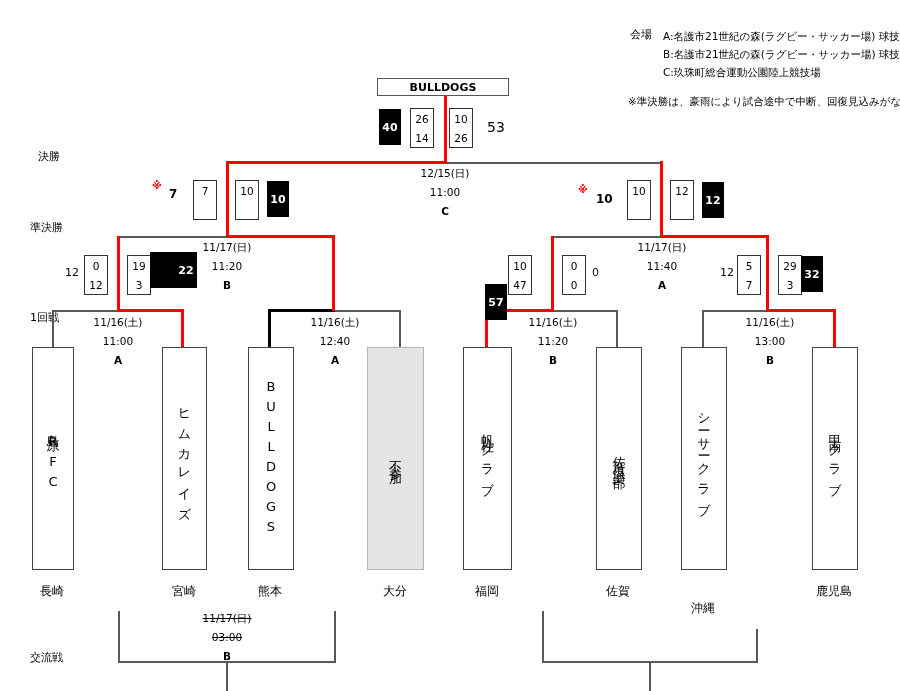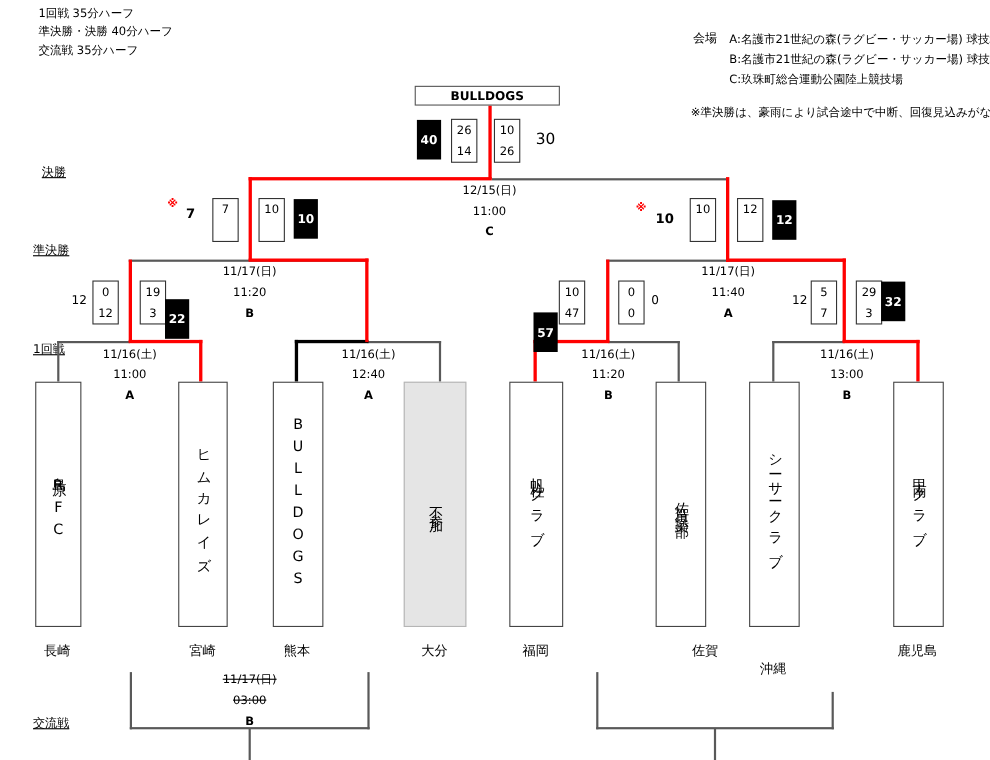--- a/index.html
+++ b/index.html
@@ -6,21 +6,21 @@
   #stage{position:relative;width:900px;height:691px;background:#fff;overflow:hidden;
          font-family:"DejaVu Sans","Liberation Sans",sans-serif;color:#000;}
   .ln{position:absolute;background:#595959;z-index:1;}
   .red{background:#FF0000;z-index:3;}
   .blk{background:#000;z-index:2;}
   .txt{position:absolute;white-space:nowrap;}
   .rules{left:35px;top:4px;font-size:10.5px;line-height:17px;}
   .venues-label{left:630px;top:27px;font-size:11px;text-align:center;}
   .venues{left:663px;top:27px;font-size:10.5px;line-height:18px;}
   .note{left:628px;top:95px;font-size:10.5px;}
-  .round-label{font-size:11px;text-decoration:underline;}
+  .round-label{font-size:11px;}
   .sched{position:absolute;width:90px;text-align:center;font-size:10.5px;line-height:19px;z-index:4;}
   .sched .venue{font-weight:bold;}
   .strike{text-decoration:line-through;}
   .champ{position:absolute;left:377px;top:78px;width:130px;height:16px;border:1.5px solid #555;
          background:#fff;display:flex;align-items:center;justify-content:center;
          font-weight:bold;font-size:11px;z-index:4;}
   .score2{position:absolute;width:22px;height:38px;border:1.2px solid #333;background:#fff;
           display:flex;flex-direction:column;z-index:4;}
   .score2 .c{flex:1;display:flex;align-items:center;justify-content:center;font-size:10.5px;}
   .wbox{position:absolute;width:22px;height:36px;background:#000;color:#fff;font-weight:bold;
@@ -33,25 +33,20 @@
   .team.absent{background:#e5e5e5;border:1px solid #b5b5b5;}
   .vtxt{writing-mode:vertical-rl;text-orientation:upright;font-size:13px;letter-spacing:5px;line-height:1;}
   .pref{position:absolute;top:583px;width:70px;text-align:center;font-size:12px;}
   .xnote{position:absolute;width:210px;text-align:center;font-size:11.5px;line-height:22px;z-index:4;}
 </style>
 </head>
 <body>
 
 <div id="stage">
 
-  <div class="txt rules">
-    <div>1回戦  35分ハーフ</div>
-    <div>準決勝・決勝  40分ハーフ</div>
-    <div>交流戦  35分ハーフ</div>
-  </div>
 
   <div class="txt venues-label">会場</div>
   <div class="txt venues">
     <div>A:名護市21世紀の森(ラグビー・サッカー場) 球技場</div>
     <div>B:名護市21世紀の森(ラグビー・サッカー場) 球技場</div>
     <div>C:玖珠町総合運動公園陸上競技場</div>
   </div>
   <div class="txt note">※準決勝は、豪雨により試合途中で中断、回復見込みがないため大会</div>
 
   <div class="txt round-label" style="left:38px;top:149px;">決勝</div>
@@ -108,21 +103,21 @@
 
   <div class="wbox" style="left:379px;top:109px;">40</div>
   <div class="score2" style="left:410px;top:108px;">
     <div class="c">26</div>
     <div class="c">14</div>
   </div>
   <div class="score2" style="left:449px;top:108px;">
     <div class="c">10</div>
     <div class="c">26</div>
   </div>
-  <div class="total" style="left:487px;top:119px;font-size:14px;">30</div>
+  <div class="total" style="left:487px;top:119px;font-size:14px;">53</div>
   <div class="sched" style="left:400px;top:164px;">
     <div>12/15(日)</div>
     <div>11:00</div>
     <div class="venue">C</div>
   </div>
 
   <div class="ref" style="left:152px;top:180px;">※</div>
   <div class="total b" style="left:169px;top:187px;">7</div>
   <div class="score2" style="left:193px;top:180px;">
     <div class="c">7</div>
@@ -158,21 +153,21 @@
 
   <div class="total" style="left:65px;top:266px;">12</div>
   <div class="score2" style="left:84px;top:255px;">
     <div class="c">0</div>
     <div class="c">12</div>
   </div>
   <div class="score2" style="left:127px;top:255px;">
     <div class="c">19</div>
     <div class="c">3</div>
   </div>
-  <div class="wbox" style="left:150px;top:272px;">22</div>
+  <div class="wbox" style="left:150px;top:252px;padding-left:25px;">22</div>
   <div class="sched" style="left:73px;top:313px;">
     <div>11/16(土)</div>
     <div>11:00</div>
     <div class="venue">A</div>
   </div>
 
   <div class="sched" style="left:290px;top:313px;">
     <div>11/16(土)</div>
     <div>12:40</div>
     <div class="venue">A</div>
@@ -233,21 +228,21 @@
   </div>
   <div class="team" style="left:812px;width:44px;">
     <span class="vtxt">甲南クラブ</span>
   </div>
 
   <div class="pref" style="left:17px;">長崎</div>
   <div class="pref" style="left:149px;">宮崎</div>
   <div class="pref" style="left:235px;">熊本</div>
   <div class="pref" style="left:360px;">大分</div>
   <div class="pref" style="left:452px;">福岡</div>
-  <div class="pref" style="left:583px;text-align:right;">佐賀</div>
+  <div class="pref" style="left:583px;">佐賀</div>
   <div class="pref" style="left:668px;margin-top:17px;">沖縄</div>
   <div class="pref" style="left:799px;">鹿児島</div>
 
   <div class="sched" style="left:182px;top:609px;">
     <div class="strike">11/17(日)</div>
     <div class="strike">03:00</div>
     <div class="venue">B</div>
   </div>
 
 </div>

